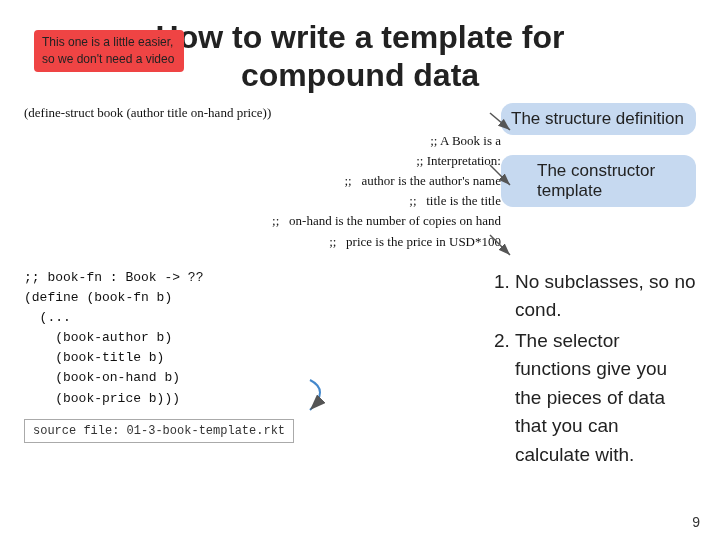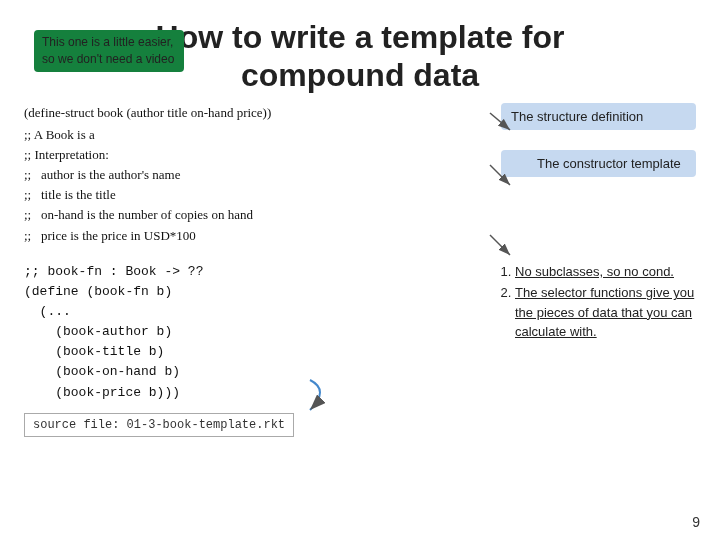--- a/index.html
+++ b/index.html
@@ -29,21 +29,21 @@
       font-size: 32px;
       font-weight: bold;
       color: #222;
       line-height: 1.2;
     }
 
     .subtitle-note {
       position: absolute;
       left: 10px;
       top: 12px;
-      background: #15803d;
+      background: #ef4444;
       border-radius: 4px;
       padding: 4px 8px;
       font-size: 12px;
       color: #222;
       line-height: 1.4;
       max-width: 150px;
       text-align: left;
     }
 
     .code-block {
@@ -57,23 +57,23 @@
     .annotations {
       width: 195px;
       display: flex;
       flex-direction: column;
       gap: 6px;
       padding-top: 0px;
     }
 
     .annotation-box {
       background: #c6d9f0;
-      border-radius: 4px;
+      border-radius: 12px;
       padding: 6px 10px;
-      font-size: 13px;
+      font-size: 17px;
       color: #222;
       position: relative;
     }
 
     .annotation-box.top {
       margin-top: 0px;
     }
 
     .annotation-box.middle {
       margin-top: 14px;
@@ -98,24 +98,23 @@
     .template-code {
       flex: 1;
       font-family: 'Courier New', monospace;
       font-size: 13px;
       color: #111;
       line-height: 1.55;
     }
 
     .template-notes {
       width: 195px;
-      font-size: 13px;
+      font-size: 19px;
       color: #222;
       line-height: 1.5;
-      text-decoration: underline;
     }
 
     .numbered-list {
       padding-left: 14px;
     }
 
     .numbered-list li {
       margin-bottom: 2px;
     }
 
@@ -163,21 +162,21 @@
     <div class="subtitle-note">This one is a little easier, so we don't need a video</div>
     <div class="main-title">
       <span>How to write a template for</span><br>
       <span>compound data</span>
     </div>
   </div>
 
   <div class="top-row">
     <div class="code-block">
       <div class="code-line">(define-struct book (author title on-hand price))</div>
-      <div style="margin-top:2px;">
+      <div style="margin-top:8px;text-align:right;">
         <div class="code-line">;; A Book is a</div>
         <div class="code-line">;; Interpretation:</div>
         <div class="code-line">;;   author is the author's name</div>
         <div class="code-line">;;   title is the title</div>
         <div class="code-line">;;   on-hand is the number of copies on hand</div>
         <div class="code-line">;;   price is the price in USD*100</div>
       </div>
     </div>
     <div class="annotations">
       <div class="annotation-box top">The structure definition</div>

